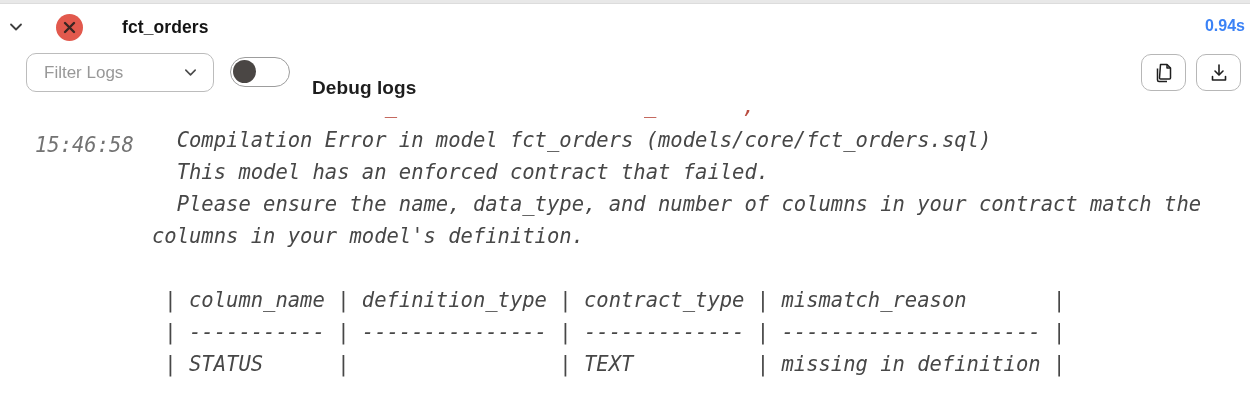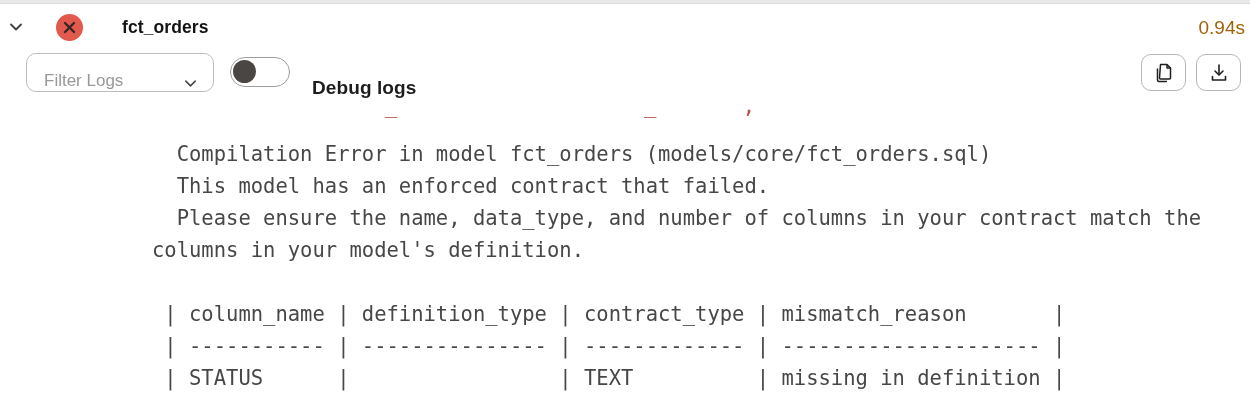--- a/index.html
+++ b/index.html
@@ -8,42 +8,42 @@
     font-family:"Liberation Sans",sans-serif;overflow:hidden;
     -webkit-font-smoothing:antialiased;
   }
   .top-border{position:absolute;top:0;left:0;right:0;height:3px;background:#e8e8e8;border-bottom:1px solid #dcdcdc;}
 
   
   .collapse-chevron{position:absolute;left:8px;top:19px;width:16px;height:16px;color:#3f3f3f;cursor:pointer;}
   .status-badge{position:absolute;left:56px;top:14px;width:27px;height:27px;border-radius:50%;
     background:#e2594d;display:flex;align-items:center;justify-content:center;}
   .model-title{position:absolute;left:90px;top:17px;font-size:17.5px;font-weight:700;color:#141414;letter-spacing:.1px;margin-left:32px;}
-  .duration{position:absolute;right:5px;top:17px;font-size:19px;font-weight:400;color:#a16207;}
+  .duration{position:absolute;right:5px;top:17px;font-size:16px;font-weight:700;color:#3b82f6;}
 
   
   .filter-btn{position:absolute;left:26px;top:53px;width:188px;height:39px;box-sizing:border-box;
-    background:#fff;border:1.5px solid #bcbcbc;border-radius:10px;display:flex;align-items:flex-end;
+    background:#fff;border:1.5px solid #bcbcbc;border-radius:10px;display:flex;align-items:center;
     justify-content:space-between;padding:0 15px 0 17px;cursor:pointer;font-family:inherit;}
   .filter-btn .lbl{font-size:17px;font-weight:500;color:#989898;}
   .toggle{position:absolute;left:230px;top:57px;width:60px;height:30px;box-sizing:border-box;
     border:1.5px solid #9d9d9d;border-radius:16px;background:#fff;cursor:pointer;}
   .toggle .knob{position:absolute;left:2px;top:2px;width:23px;height:23px;border-radius:50%;background:#4a4644;}
   .toggle-label{position:absolute;left:312px;top:61px;font-size:19px;font-weight:700;color:#1d1d1d;letter-spacing:.1px;margin-top:16px;}
   .icon-btn{position:absolute;top:54px;width:45px;height:37px;box-sizing:border-box;background:#fff;
     border:1.5px solid #b7b7b7;border-radius:10px;display:flex;align-items:center;justify-content:center;cursor:pointer;}
   .icon-btn.copy{left:1141px;}
   .icon-btn.download{left:1196px;}
 
   
-  .log-area{position:absolute;left:0;top:104px;right:0;bottom:0;overflow:hidden;}
+  .log-area{position:absolute;left:0;top:104px;right:0;bottom:0;overflow:hidden;font-style:italic;}
   .mono{font-family:"DejaVu Sans Mono",monospace;font-size:20.5px;line-height:32px;white-space:pre;margin:0;}
   .red-clip{position:absolute;left:175px;top:-14px;color:#b94c40;}
   .log-ts{position:absolute;left:35px;top:25px;color:#737373;font-family:"DejaVu Sans Mono",monospace;font-size:20.5px;line-height:32px;}
-  .log-pre{position:absolute;left:152px;top:34px;color:#474747;}
+  .log-pre{position:absolute;left:152px;top:20px;color:#474747;}
 
   svg{display:block;}
 </style>
 </head>
 <body>
 
 <div class="top-border"></div>
 
 <span class="collapse-chevron">
   <svg width="16" height="16" viewBox="0 0 16 16" fill="none" stroke="currentColor" stroke-width="1.8" stroke-linecap="round" stroke-linejoin="round">
@@ -90,20 +90,21 @@
     <svg width="22" height="24" viewBox="0 0 22 24" fill="none" stroke="#1f1f1f" stroke-width="1.6" stroke-linecap="round" stroke-linejoin="round">
       <line x1="11" y1="4" x2="11" y2="13.5"></line>
       <polyline points="7,10 11,14 15,10"></polyline>
       <path d="M4.5 15.5 v3.5 h13 v-3.5"></path>
     </svg>
   </span>
 </button>
 
 <div class="log-area">
   <pre class="mono red-clip">                 _                    _       ,</pre>
+  <span class="log-ts">15:46:58</span>
   <pre class="mono log-pre">  Compilation Error in model fct_orders (models/core/fct_orders.sql)
   This model has an enforced contract that failed.
   Please ensure the name, data_type, and number of columns in your contract match the
 columns in your model's definition.
 
  | column_name | definition_type | contract_type | mismatch_reason       |
  | ----------- | --------------- | ------------- | --------------------- |
  | STATUS      |                 | TEXT          | missing in definition |</pre>
 </div>
 

